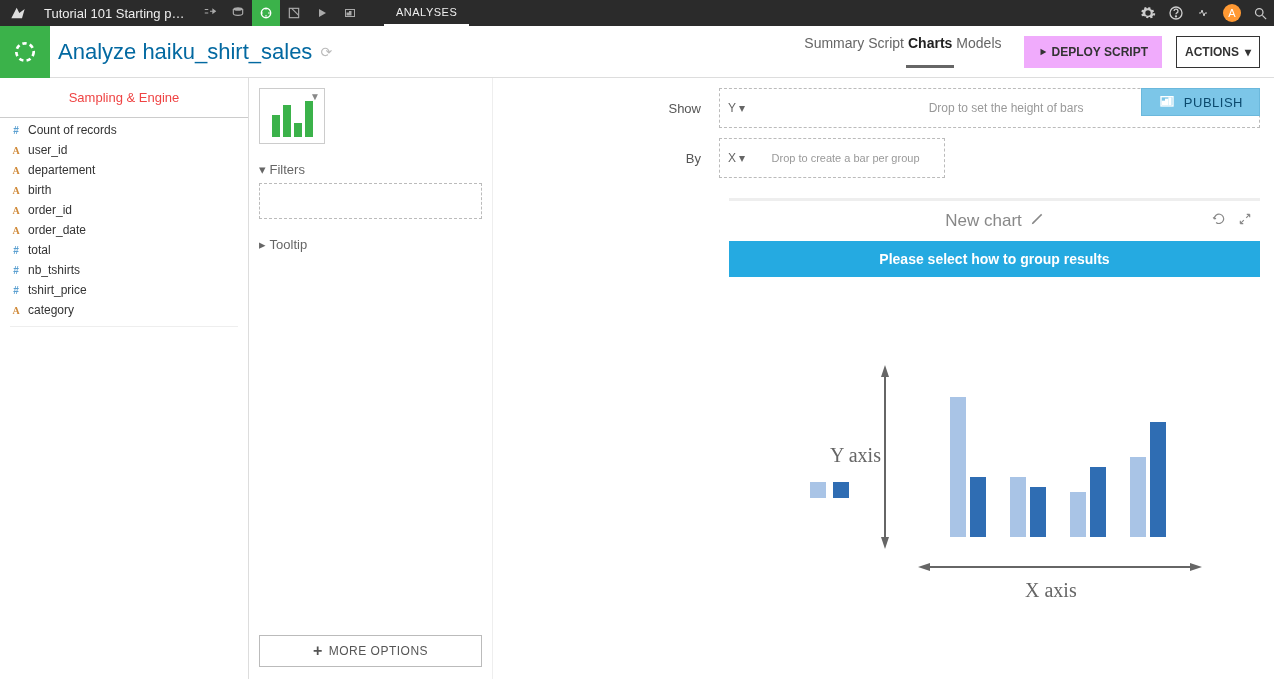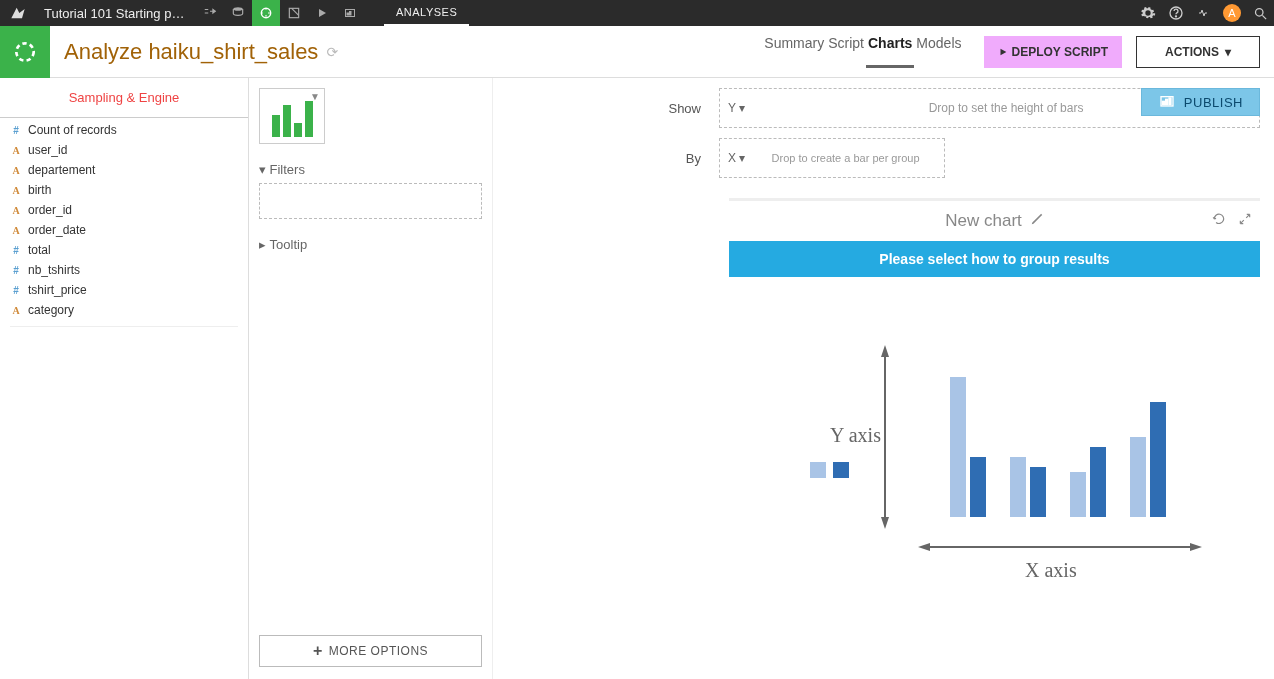--- a/index.html
+++ b/index.html
@@ -11,27 +11,27 @@
   .topbar .proj { font-size: 13px; padding: 0 8px; color:#eee; white-space:nowrap; overflow:hidden; text-overflow:ellipsis; max-width:160px;}
   .topbar .icn { width: 28px; height: 26px; display:flex; align-items:center; justify-content:center; color:#aaa; }
   .topbar .icn.active { background:#3bb24a; color:#fff; }
   .topbar .tab-analyses { padding: 0 12px; font-size:11px; letter-spacing:0.5px; color:#eee; border-bottom:2px solid #fff; height:26px; line-height:24px; margin-left:20px;}
   .topbar .spacer { flex:1; }
   .topbar .avatar { width:18px; height:18px; border-radius:50%; background:#ff9933; color:#fff; font-size:11px; display:flex; align-items:center; justify-content:center; }
 
   
   .titlerow { height: 52px; display:flex; align-items:center; border-bottom:1px solid #ddd; }
   .titlerow .logo { width:50px; height:52px; background:#3bb24a; display:flex; align-items:center; justify-content:center; }
-  .titlerow .title { font-size:22px; font-weight:300; padding-left:14px; color:#a16207; }
+  .titlerow .title { font-size:22px; font-weight:300; padding-left:8px; color:#0369a1; }
   .titlerow .circle-icn { margin-left:8px; color:#bbb; font-size:14px; }
   .titlerow .tabs { margin-left:auto; display:flex; padding-right:20px; }
   .titlerow .tab { font-size:14px; color:#666; padding:0 2px 14px 2px; cursor:pointer; }
   .titlerow .tab.active { color:#222; font-weight:bold; border-bottom:3px solid #666; }
   .deploy-btn { background:#f0abfc; border:none; height:32px; padding:0 14px; font-size:12px; font-weight:bold; color:#333; display:flex; align-items:center; gap:4px; cursor:pointer; margin-right:14px;}
-  .actions-btn { background:#fff; border:1px solid #333; height:32px; padding:0 28px; font-size:12px; font-weight:bold; color:#333; display:flex; align-items:center; gap:6px; cursor:pointer; margin-right:14px;}
+  .actions-btn { background:#fff; border:1px solid #333; height:32px; padding:0 8px; font-size:12px; font-weight:bold; color:#333; display:flex; align-items:center; gap:6px; cursor:pointer; margin-right:14px;}
   
   
   .main { display:flex; height: calc(679px - 26px - 52px); }
   .sidebar-l { width: 249px; border-right:1px solid #ddd; display:flex; flex-direction:column; }
   .sidebar-l .subtabs { display:flex; height:40px; }
   .sidebar-l .subtab { flex:1; display:flex; align-items:center; justify-content:center; font-size:13px; color:#ef4444; cursor:pointer; border-bottom:1px solid #ccc;}
   .sidebar-l .subtab.active { font-weight:bold; color:#333; border-bottom:2px solid #333; }
   .searchbox { margin:10px 10px; border:1px solid #ccc; height:30px; display:flex; align-items:center; padding:0 6px; }
   .searchbox input { border:none; outline:none; flex:1; font-size:13px; }
   .searchbox .mag { color:#999; margin-right:4px; }
@@ -60,21 +60,21 @@
   .xdrop { border:1px dashed #bbb; height:40px; display:flex; align-items:center; width:226px;}
   .xdrop .axis { padding:0 8px; color:#666; font-size:12px; display:flex; align-items:center; gap:3px;}
   .xdrop .hint { flex:1; text-align:center; color:#999; font-size:11px; padding-right:6px;}
   
   .publish { position:absolute; top:10px; right:14px; background:#7cc6e8; color:#0c4a6e; height:28px; padding:0 16px; display:flex; align-items:center; gap:8px; font-size:13px; letter-spacing:0.5px; cursor:pointer; border:1px solid #6bb8dc;}
   
   .chartbox { margin-top:20px; border-top:3px solid #eee; position:relative; margin-left:226px;}
   .chartbox .titlebar { height:40px; display:flex; align-items:center; justify-content:center; gap:8px; color:#888; font-size:17px; position:relative;}
   .chartbox .titlebar .ctl { position:absolute; right:8px; display:flex; gap:12px; color:#888; }
   .msgbar { background:#25aae1; color:#fff; height:36px; display:flex; align-items:center; justify-content:center; font-size:14px; font-weight:bold;}
-  .sketch { height:370px; display:flex; align-items:center; justify-content:center; position:relative; }
+  .sketch { height:370px; display:flex; align-items:center; justify-content:center; position:relative;margin-top:20px; }
   .sketch svg { }
   
 </style>
 </head>
 <body>
 
 <div class="topbar">
   <div class="bird">
     <svg width="16" height="16" viewBox="0 0 24 24" fill="#ddd">
         <path d="M2 20 L10 4 L14 12 L22 6 L18 20 Z"></path>

